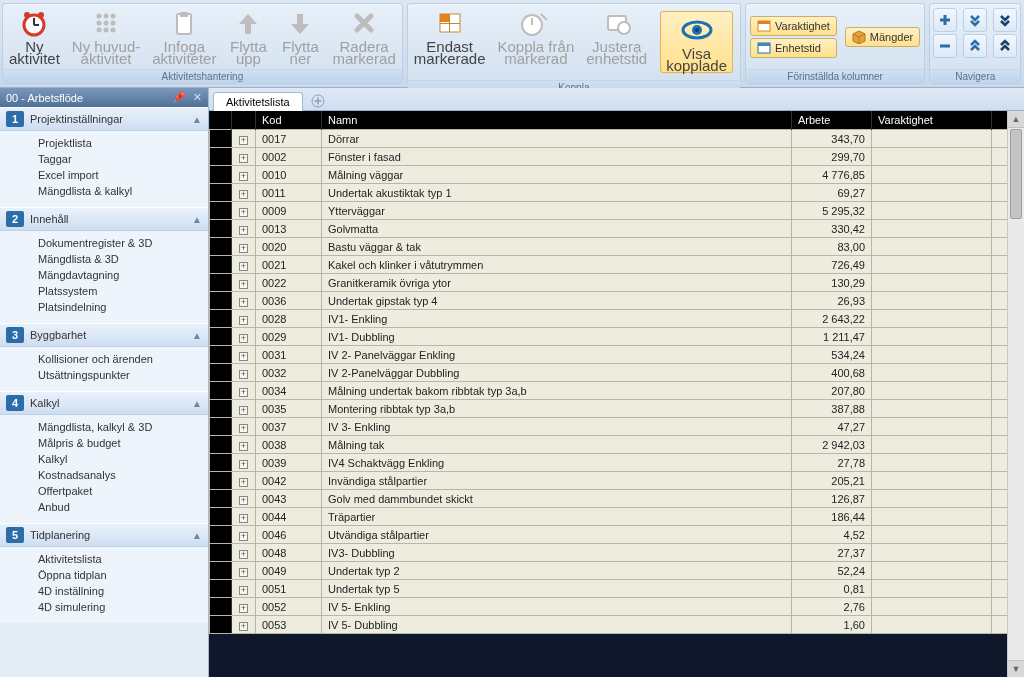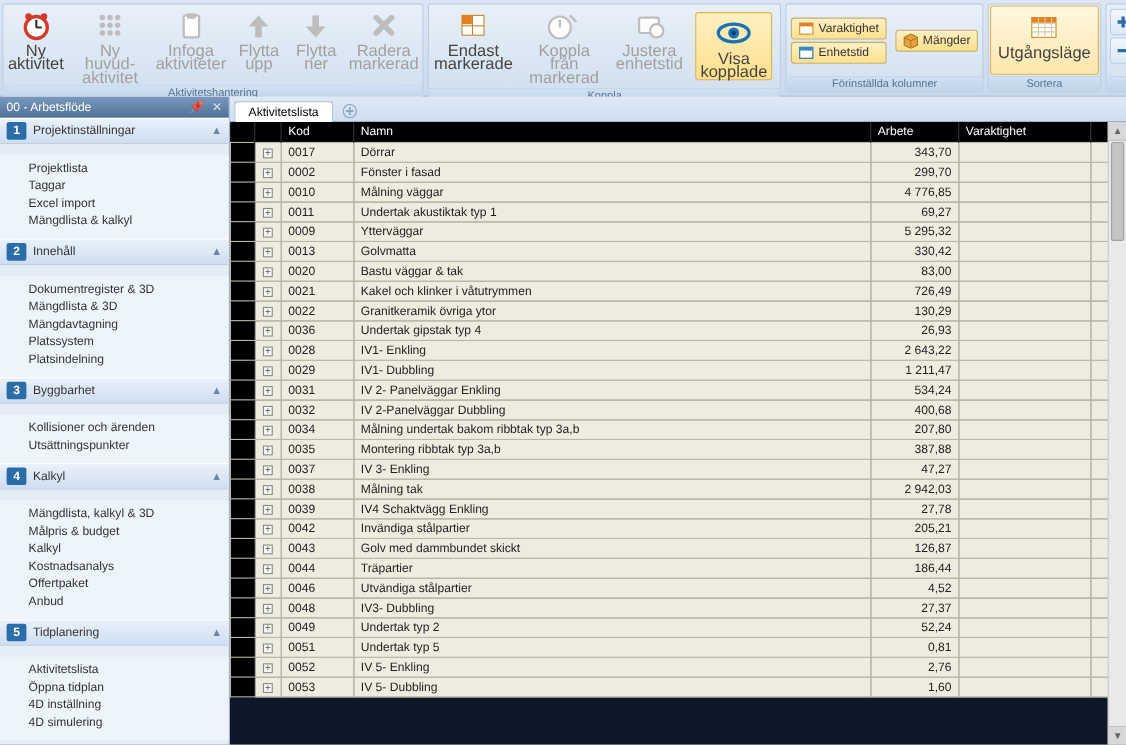--- a/index.html
+++ b/index.html
@@ -26,21 +26,21 @@
 
 
 .sidebar { width: 209px; background:#e4ecf6; border-right:1px solid #a5b9d0; display:flex; flex-direction:column; }
 .side-title { background: linear-gradient(#7a98bd,#4f7198); color:#fff; font-size:11px; padding:3px 6px; display:flex; align-items:center; justify-content:space-between; }
 .side-title .ctrls span { cursor:pointer; margin-left:4px; color:#cfe0f0; }
 .accordion { flex:1; overflow:auto; }
 .acc-header { background: linear-gradient(#e9f1fb,#cedef1); border-top:1px solid #fff; border-bottom:1px solid #bfd0e4; padding:3px 6px; display:flex; align-items:center; cursor:pointer; color:#333; }
 .acc-num { background:#2b6da8; color:#fff; font-weight:bold; width:18px; height:16px; display:inline-flex; align-items:center; justify-content:center; margin-right:6px; border-radius:2px; font-size:11px; }
 .acc-title { flex:1; font-size:11px; }
 .acc-chevron { color:#6c86a5; font-size:10px; }
-.acc-body { background:#eef4fb; padding:4px 0 8px;margin-top:10px; }
+.acc-body { background:#eef4fb; padding:4px 12px 8px; }
 .acc-item { padding:2px 8px 2px 26px; color:#333; cursor:pointer; font-size:11px; }
 
 
 .content { flex:1; display:flex; flex-direction:column; background:#f0f0f0; }
 .tabs { height:23px; display:flex; align-items:flex-end; background: linear-gradient(#dfe9f5,#cedef1); padding-left:4px; border-bottom:1px solid #9ab0cd; }
 .tab { background:#fff; border:1px solid #a5b9d0; border-bottom:none; padding:3px 12px; font-size:11px; border-radius:3px 3px 0 0; margin-right:4px; position:relative; top:1px; }
 .tab-plus { width:18px; height:18px; display:flex; align-items:center; justify-content:center; color:#6c86a5; cursor:pointer; margin-left:2px; font-size:14px; }
 
 .grid-wrap { flex:1; position:relative; background:#0f172a; }
 .grid { width:100%; border-collapse:collapse; table-layout:fixed; }
@@ -224,40 +224,20 @@
                 <path d="M1 4 L7 7 L13 4 M7 7 L7 14" stroke="#b5781e" fill="none"></path>
               </svg>
             </span>
             <span>Mängder</span>
           </div>
         </div>
     </div>
     <div class="ribbon-group-title">Förinställda kolumner</div>
   </div>
 
-  <div class="ribbon-group">
-    <div class="ribbon-group-body" id="rg3">
-        <div class="ribbon-btn-large" style="border: 1px solid rgb(226, 180, 80); border-radius: 3px; margin: 1px; background: linear-gradient(rgb(255, 247, 223), rgb(255, 231, 173));">
-          <span class="icon">
-            <svg width="30" height="30">
-              <rect x="4" y="6" width="22" height="18" fill="#fff" stroke="#d68a1e"></rect>
-              <rect x="4" y="6" width="22" height="5" fill="#e67e22"></rect>
-              <line x1="4" y1="11" x2="26" y2="11" stroke="#d6c9a0"></line>
-              <line x1="4" y1="15" x2="26" y2="15" stroke="#d6c9a0"></line>
-              <line x1="4" y1="19" x2="26" y2="19" stroke="#d6c9a0"></line>
-              <line x1="10" y1="6" x2="10" y2="24" stroke="#d6c9a0"></line>
-              <line x1="16" y1="6" x2="16" y2="24" stroke="#d6c9a0"></line>
-              <line x1="22" y1="6" x2="22" y2="24" stroke="#d6c9a0"></line>
-            </svg>
-          </span>
-          <span class="lbl">Utgångsläge</span>
-        </div>
-      </div>
-    <div class="ribbon-group-title">Sortera</div>
-  </div>
 
   <div class="ribbon-group">
     <div class="ribbon-group-body" id="rg4">
         <div class="nav-col">
           <div class="nav-btn">
             <svg width="14" height="14">
               <line x1="7" y1="2" x2="7" y2="12" stroke="#2b6da8" stroke-width="3"></line>
               <line x1="2" y1="7" x2="12" y2="7" stroke="#2b6da8" stroke-width="3"></line>
             </svg>
           </div>

